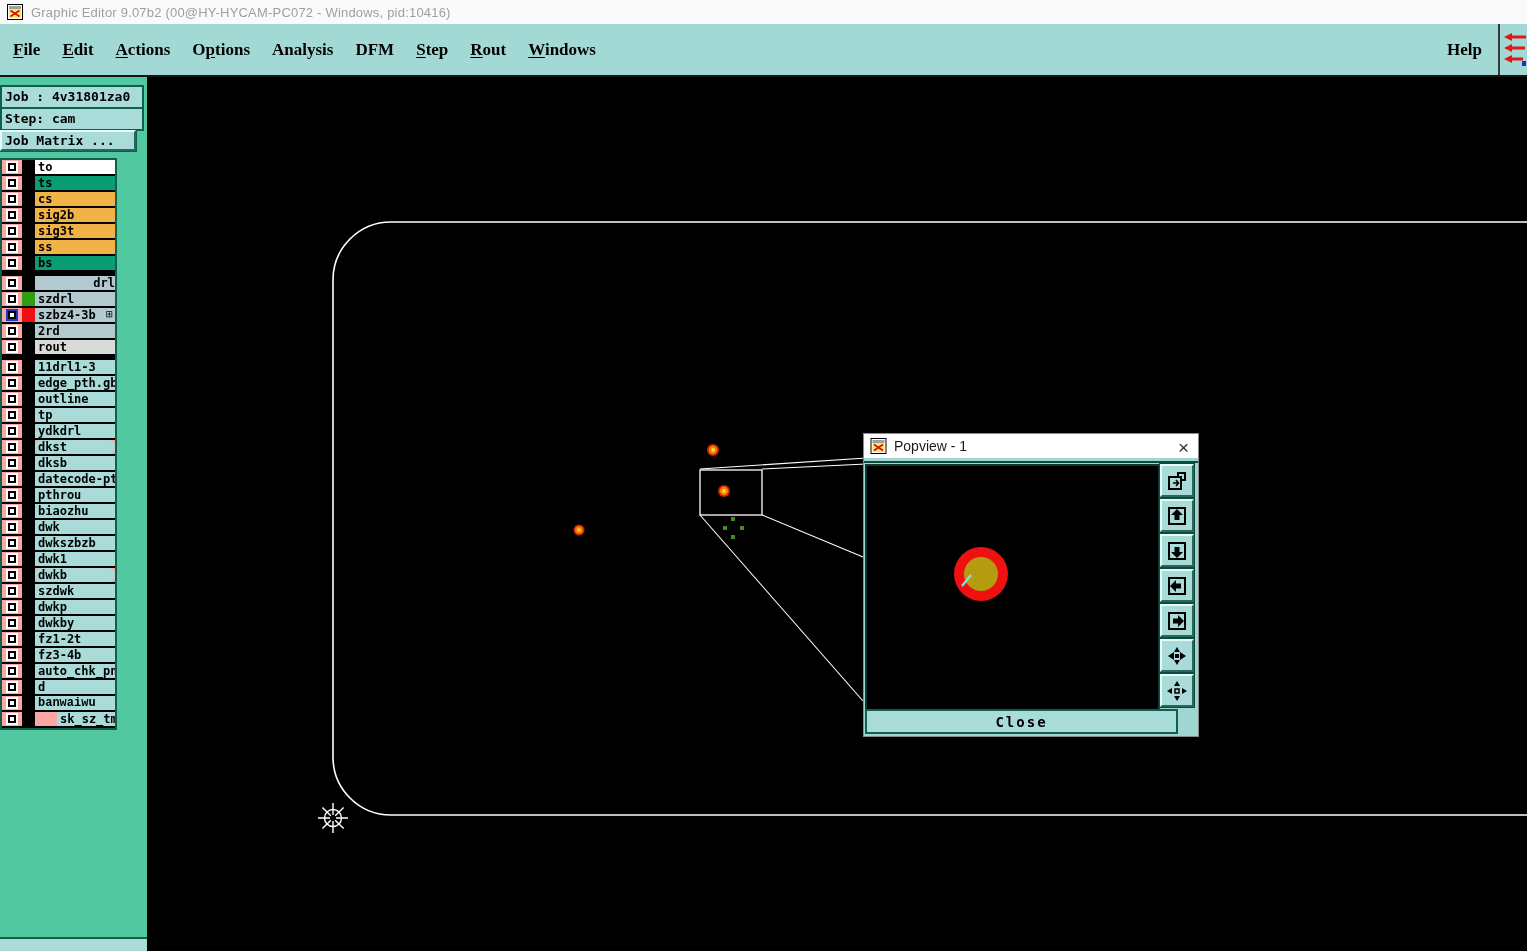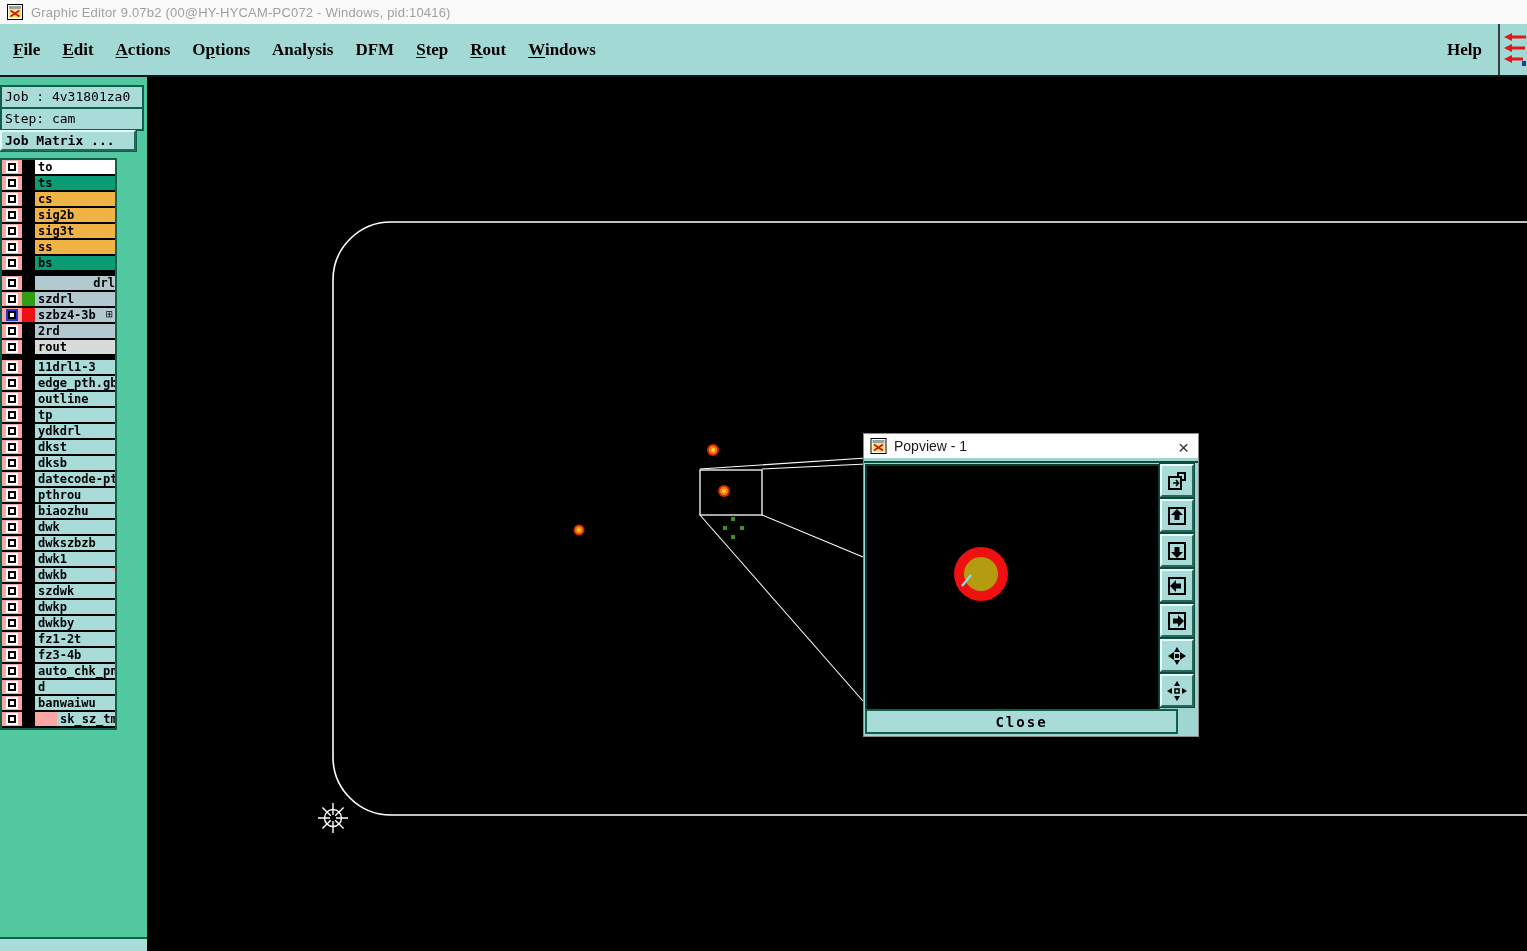--- a/index.html
+++ b/index.html
@@ -16,21 +16,21 @@
   .menu-item{font-family:"Liberation Serif",serif;font-weight:bold;font-size:17px;color:#000;
     padding:0 11px;cursor:default;}
   .menu-item u{text-underline-offset:2px;}
   #menu-help{position:absolute;right:34px;top:0;height:100%;display:flex;align-items:center;
     font-family:"Liberation Serif",serif;font-weight:bold;font-size:17px;}
   #fastpanel{position:absolute;right:0;top:0;width:27px;height:100%;background:#a3d9d5;
     border-left:2px solid #3a3a3a;display:flex;align-items:center;justify-content:flex-end;}
   
   #sidebar{position:absolute;left:0;top:77px;width:147px;bottom:0;background:#52c8a1;}
   #jobbox{position:absolute;left:0;top:8px;width:140px;border:2px solid #0f5f4b;background:#a9dcd8;}
-  .jobrow{height:20px;line-height:20px;font-family:"DejaVu Sans Mono",monospace;font-weight:normal;
+  .jobrow{height:20px;line-height:20px;font-family:"DejaVu Sans Mono",monospace;font-weight:bold;
     font-size:13px;color:#000;padding-left:3px;white-space:nowrap;overflow:hidden;}
   .jobrow:first-child{border-bottom:2px solid #0f5f4b;}
   #jobmatrix{position:absolute;left:0;top:53px;width:136px;height:21px;background:#a9dcd8;
     border:2px solid;border-color:#e6fbf7 #27685a #27685a #e6fbf7;outline:1px solid #0f5f4b;
     font-family:"DejaVu Sans Mono",monospace;font-weight:bold;font-size:13px;line-height:17px;
     padding-left:3px;cursor:default;box-sizing:border-box;}
   #layer-list{position:absolute;left:0;top:81px;width:113px;background:#000;
     border:2px solid #0f5f4b;}
   .layer-group{margin-bottom:4px;}
   .layer-group:last-child{margin-bottom:0;}
@@ -276,21 +276,21 @@
           <span class="sw" style="background: rgb(0, 0, 0);"></span>
           <span class="lbl" style="background: rgb(169, 220, 216);">ydkdrl</span>
         </div>
         <div class="lrow">
           <span class="cbwrap">
             <span class="cb">
               <span class="cbi"></span>
             </span>
           </span>
           <span class="sw" style="background: rgb(0, 0, 0);"></span>
-          <span class="lbl" style="background: rgb(169, 220, 216);">dkst</span>
+          <span class="lbl" style="background: rgb(169, 220, 216); border-radius: 6px;">dkst</span>
         </div>
         <div class="lrow">
           <span class="cbwrap">
             <span class="cb">
               <span class="cbi"></span>
             </span>
           </span>
           <span class="sw" style="background: rgb(0, 0, 0);"></span>
           <span class="lbl" style="background: rgb(169, 220, 216);">dksb</span>
         </div>
@@ -420,21 +420,21 @@
           <span class="sw" style="background: rgb(0, 0, 0);"></span>
           <span class="lbl" style="background: rgb(169, 220, 216);">d</span>
         </div>
         <div class="lrow">
           <span class="cbwrap">
             <span class="cb">
               <span class="cbi"></span>
             </span>
           </span>
           <span class="sw" style="background: rgb(0, 0, 0);"></span>
-          <span class="lbl" style="background: rgb(169, 220, 216);">banwaiwu</span>
+          <span class="lbl" style="background: rgb(169, 220, 216); font-family: Liberation Mono, monospace;">banwaiwu</span>
         </div>
         <div class="lrow">
           <span class="cbwrap">
             <span class="cb">
               <span class="cbi"></span>
             </span>
           </span>
           <span class="sw" style="background: rgb(0, 0, 0);"></span>
           <span class="lbl" style="background: rgb(169, 220, 216); margin-left: 22px;">sk_sz_tmp</span>
         </div>

